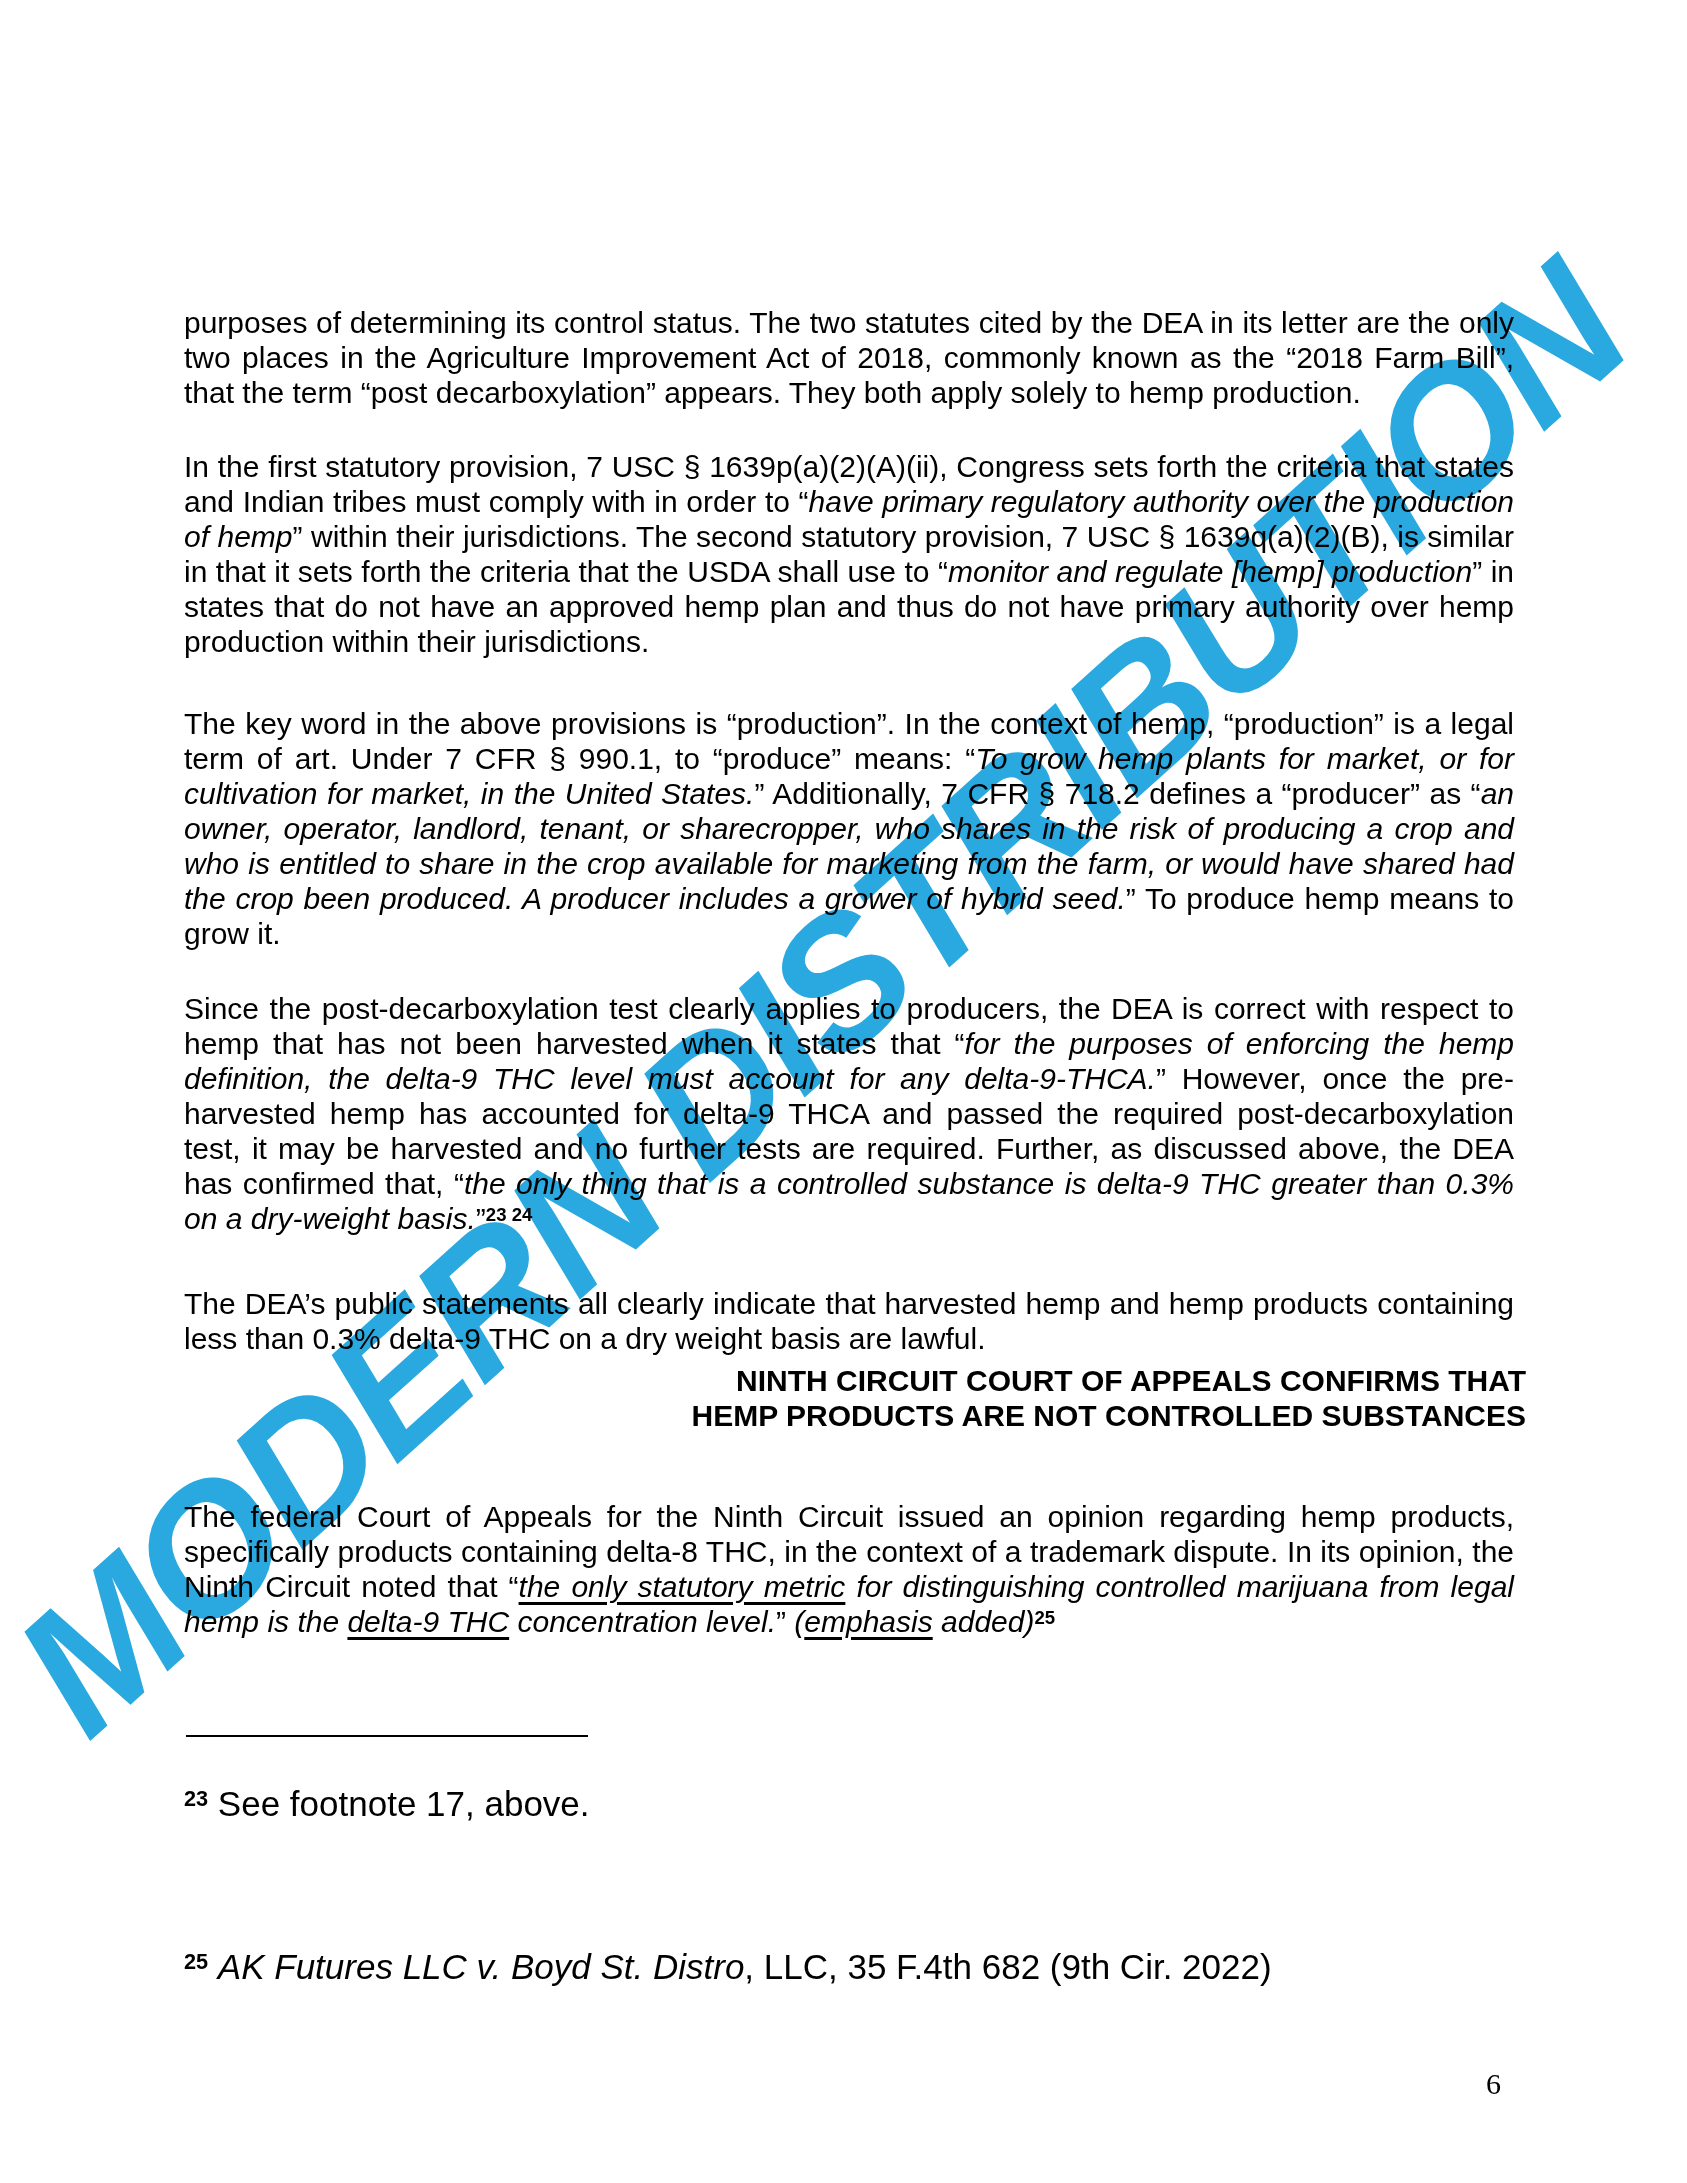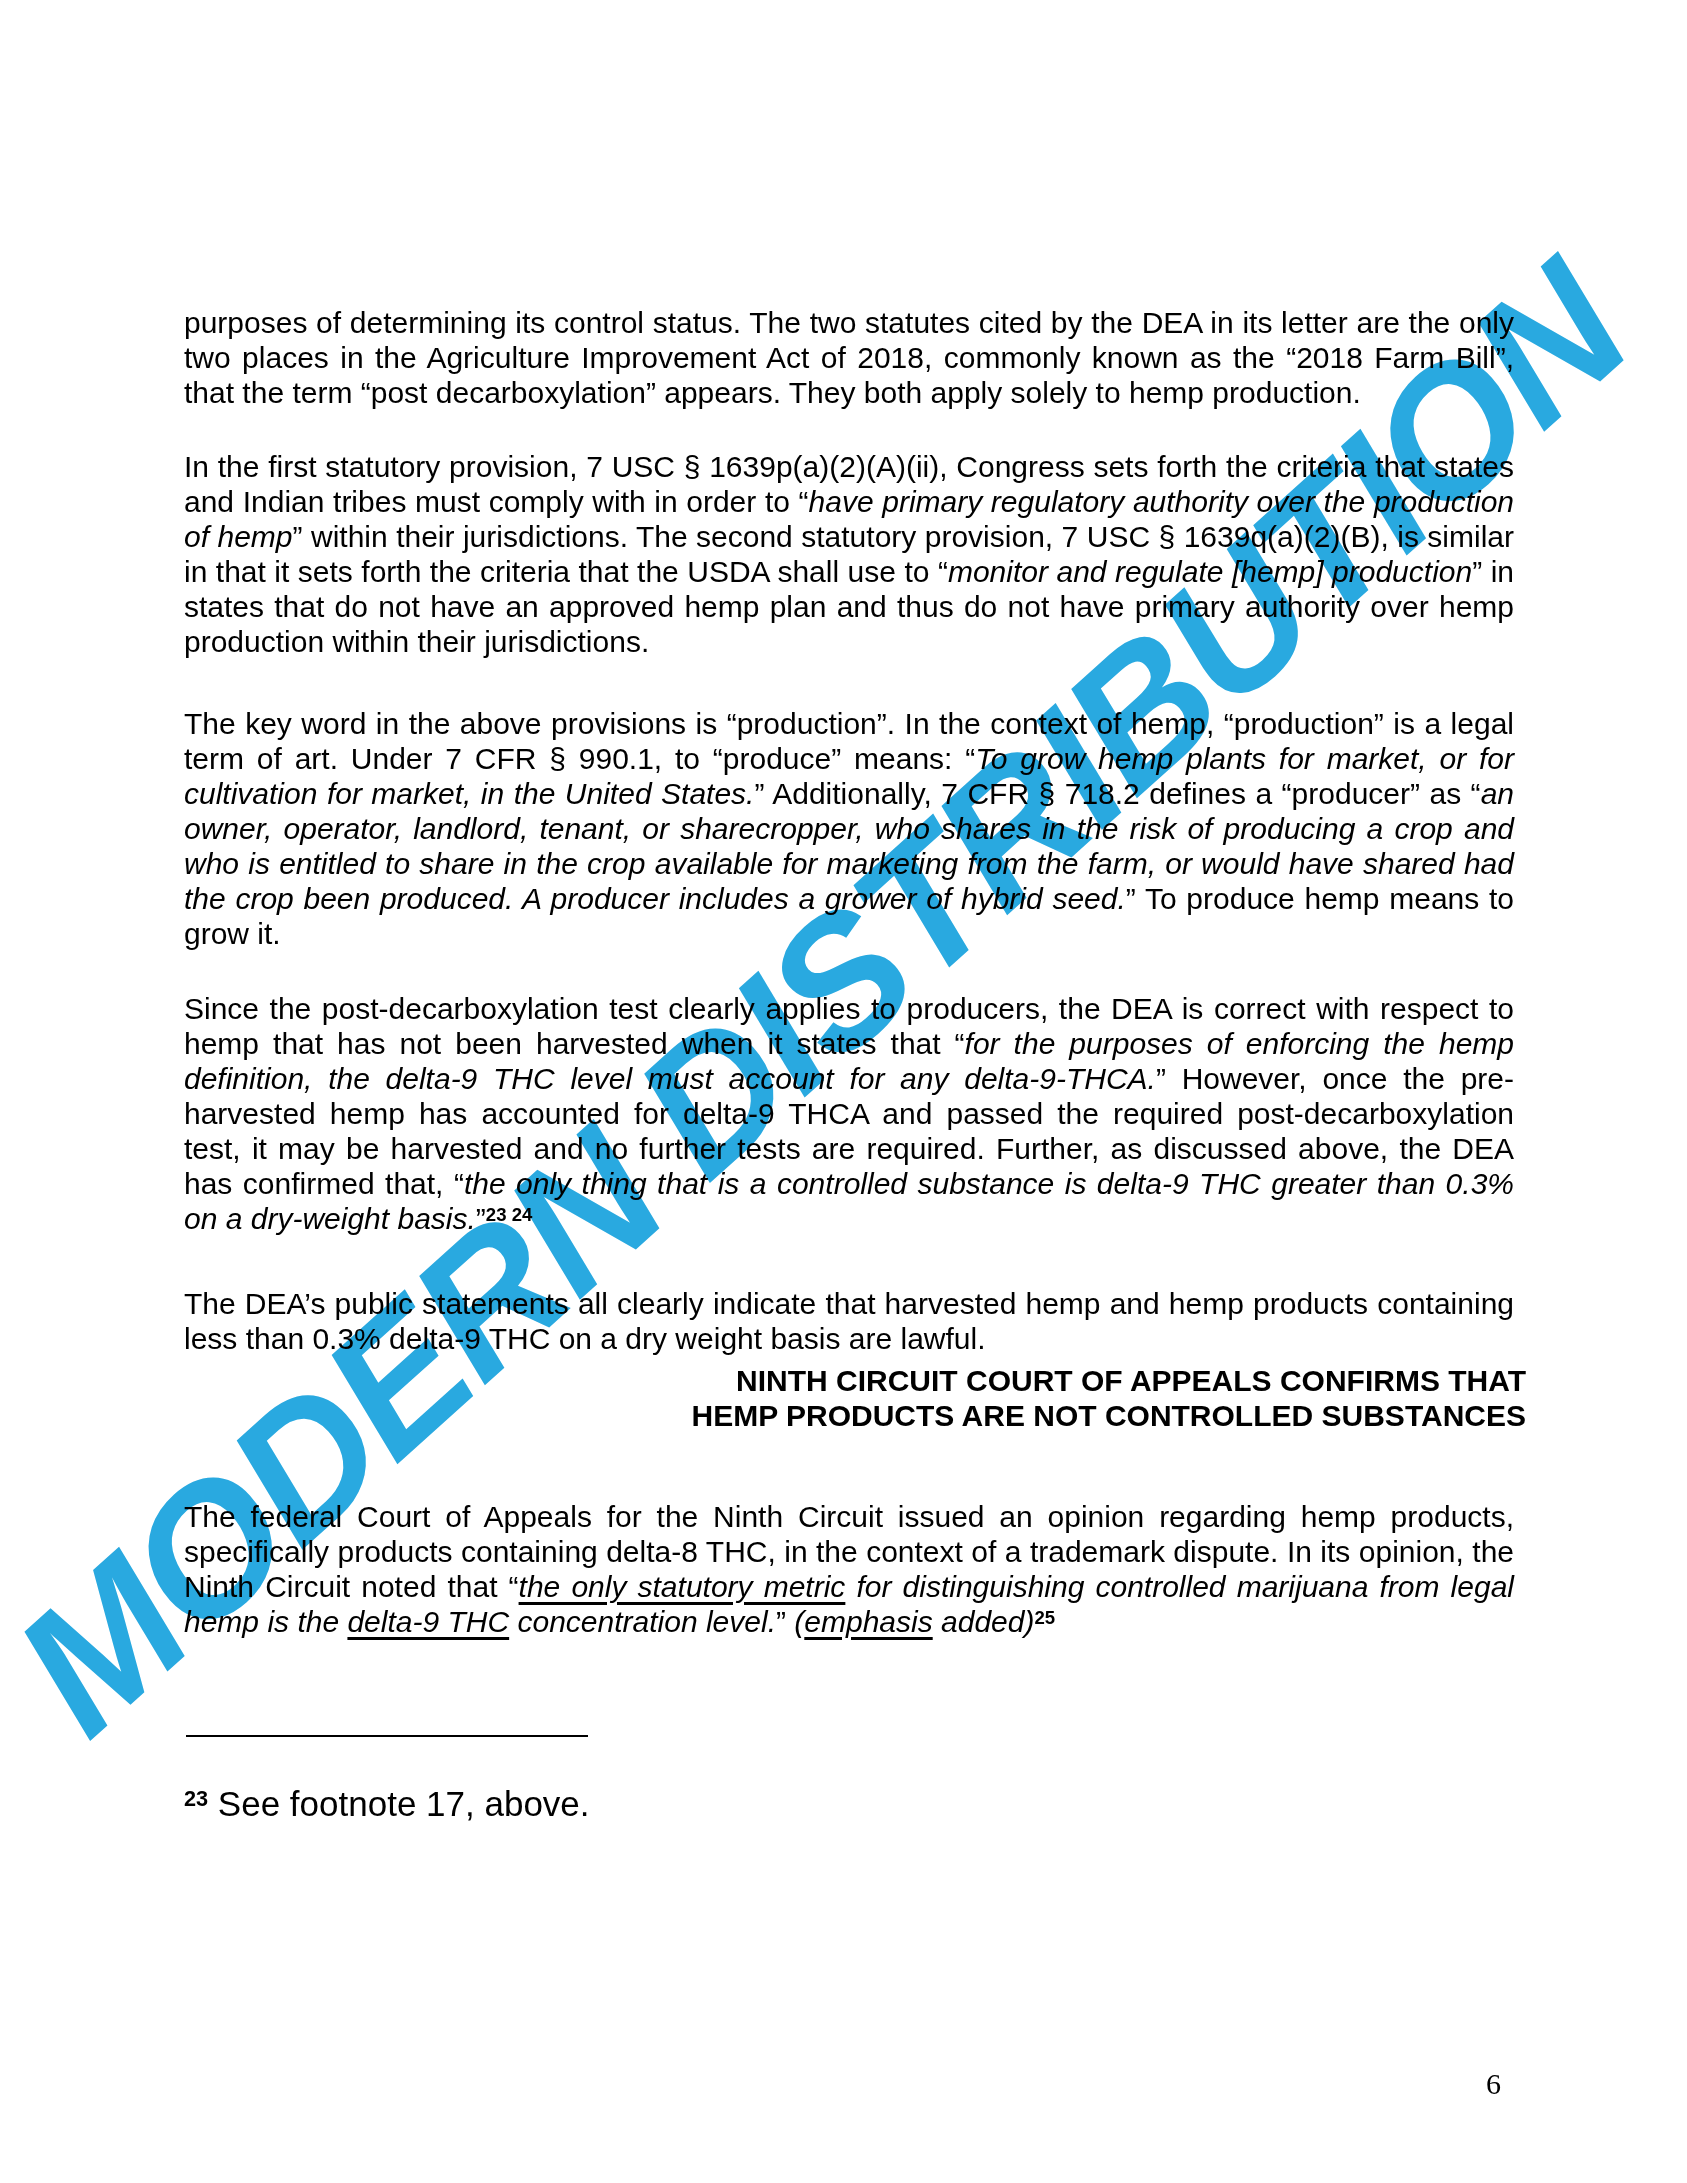--- a/index.html
+++ b/index.html
@@ -104,17 +104,18 @@
     <div>HEMP PRODUCTS ARE NOT CONTROLLED SUBSTANCES</div>
   </div>
 
   <p class="para" style="top:1469px"><span class="run-normal">The federal Court of Appeals for the Ninth Circuit issued an opinion regarding hemp products, specifically products containing delta-8 THC, in the context of a trademark dispute. In its opinion, the Ninth Circuit noted that “</span><span class="run-italic-underline">the only statutory metric</span><span class="run-italic"> for distinguishing controlled marijuana from legal hemp is the </span><span class="run-italic-underline">delta-9 THC</span><span class="run-italic"> concentration level.</span><span class="run-normal">” </span><span class="run-italic">(</span><span class="run-italic-underline">emphasis</span><span class="run-italic"> added)</span><sup class="run-sup">25</sup></p>
 
   <div class="footnote-separator" style="top:1735px"></div>
 
   <p class="footnote" style="top:1752px"><sup class="run-sup">23</sup><span class="run-normal"> See footnote 17, above.</span></p>
 
 
+  <p class="footnote" style="top:1915px"><sup class="run-sup">25</sup><span class="run-normal"> </span><span class="run-italic">AK Futures LLC v. Boyd St. Distro</span><span class="run-normal">, LLC, 35 F.4th 682 (9th Cir. 2022)</span></p>
 
   <div class="page-number" style="top:2067px">6</div>
 
 </div>
 
 
 </body></html>

